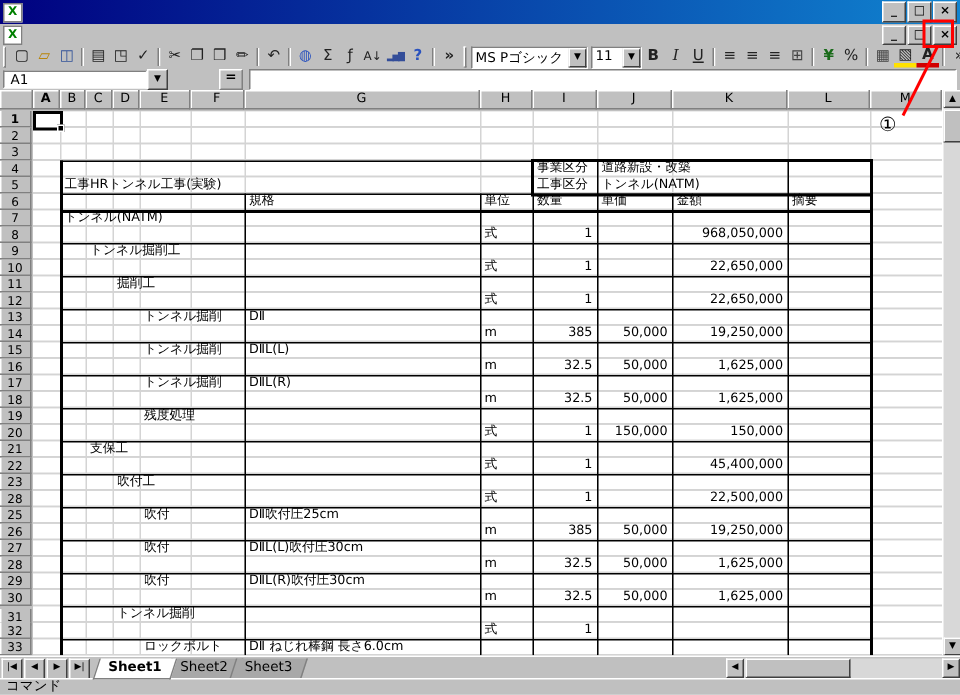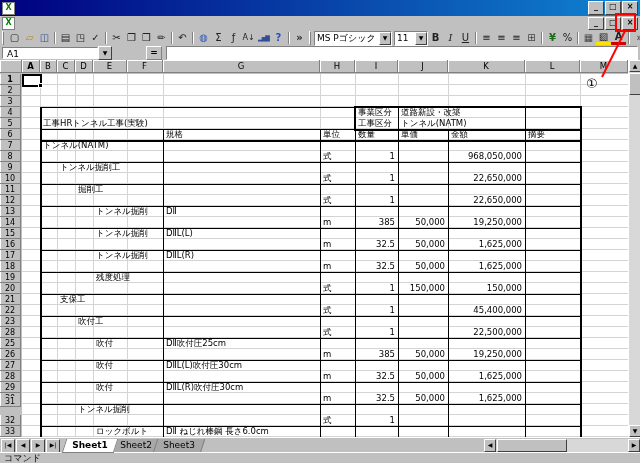--- a/index.html
+++ b/index.html
@@ -222,21 +222,21 @@
     <div class="rhead" data-name="row-header-21" style="top: 220px;">21</div>
     <div class="rhead" data-name="row-header-22" style="top: 231px;">22</div>
     <div class="rhead" data-name="row-header-23" style="top: 242px;">23</div>
     <div class="rhead" data-name="row-header-24" style="top: 253px;">28</div>
     <div class="rhead" data-name="row-header-25" style="top: 264px;">25</div>
     <div class="rhead" data-name="row-header-26" style="top: 275px;">26</div>
     <div class="rhead" data-name="row-header-27" style="top: 286px;">27</div>
     <div class="rhead" data-name="row-header-28" style="top: 297px;">28</div>
     <div class="rhead" data-name="row-header-29" style="top: 308px;">29</div>
     <div class="rhead" data-name="row-header-30" style="top: 319px;">30</div>
-    <div class="rhead" data-name="row-header-31" style="top: 322px;">31</div>
+    <div class="rhead" data-name="row-header-31" style="top: 332px;">31</div>
     <div class="rhead" data-name="row-header-32" style="top: 341px;">32</div>
     <div class="rhead" data-name="row-header-33" style="top: 352px;">33</div>
   </div>
 <div class="abs" id="grid" data-name="spreadsheet-grid">
     <div class="vgrid" data-name="gridline" style="left: 558px;"></div>
     <div class="vgrid" data-name="gridline" style="left: 503px;"></div>
     <div class="vgrid" data-name="gridline" style="left: 426px;"></div>
     <div class="vgrid" data-name="gridline" style="left: 376px;"></div>
     <div class="vgrid" data-name="gridline" style="left: 333px;"></div>
     <div class="vgrid" data-name="gridline" style="left: 298px;"></div>

